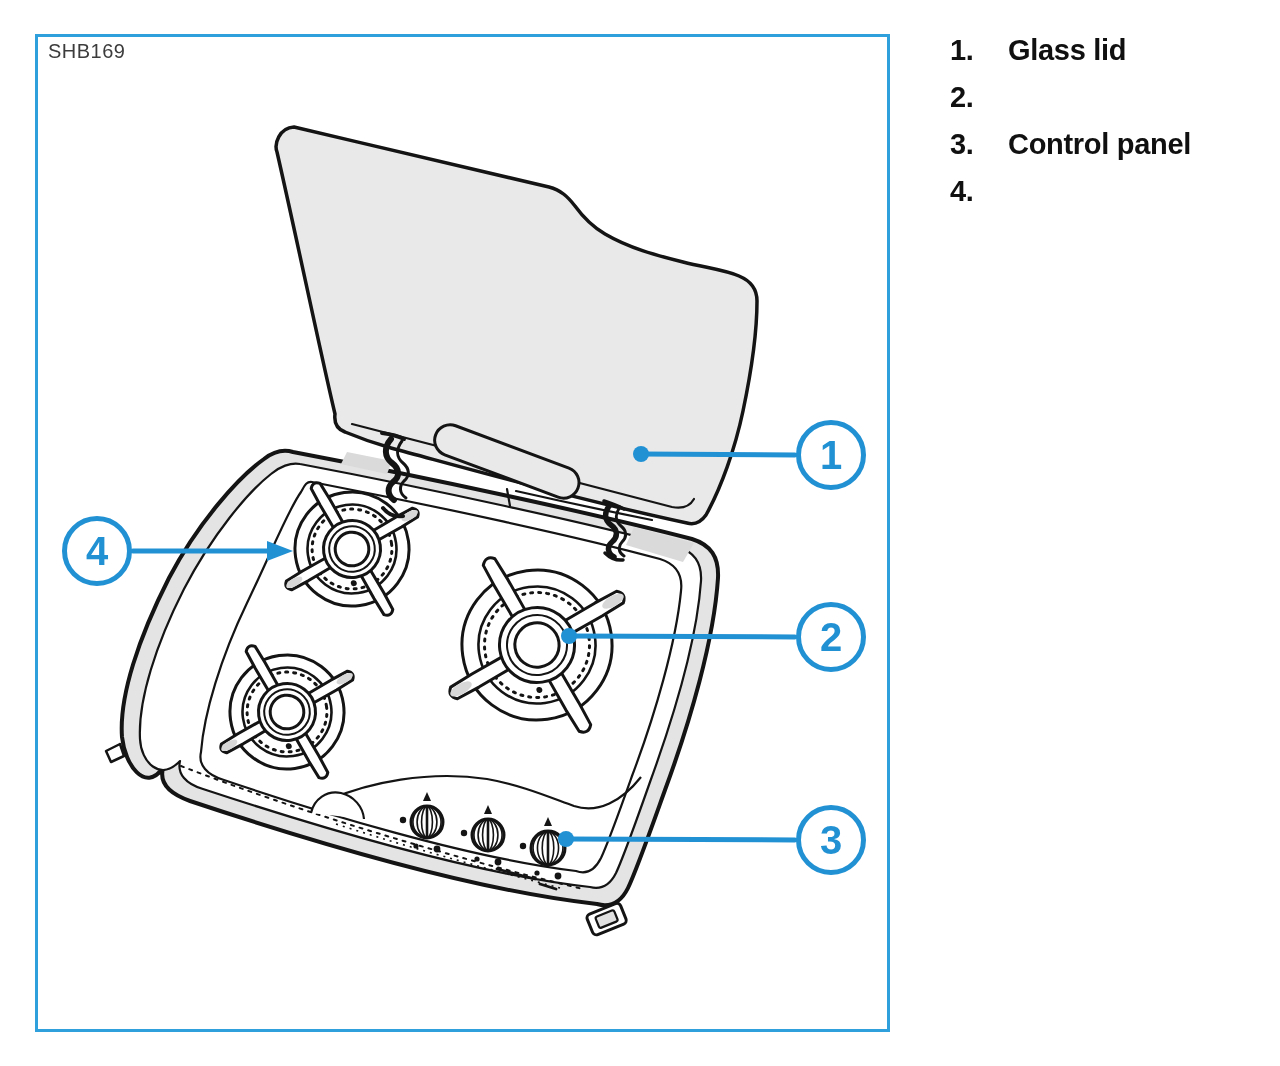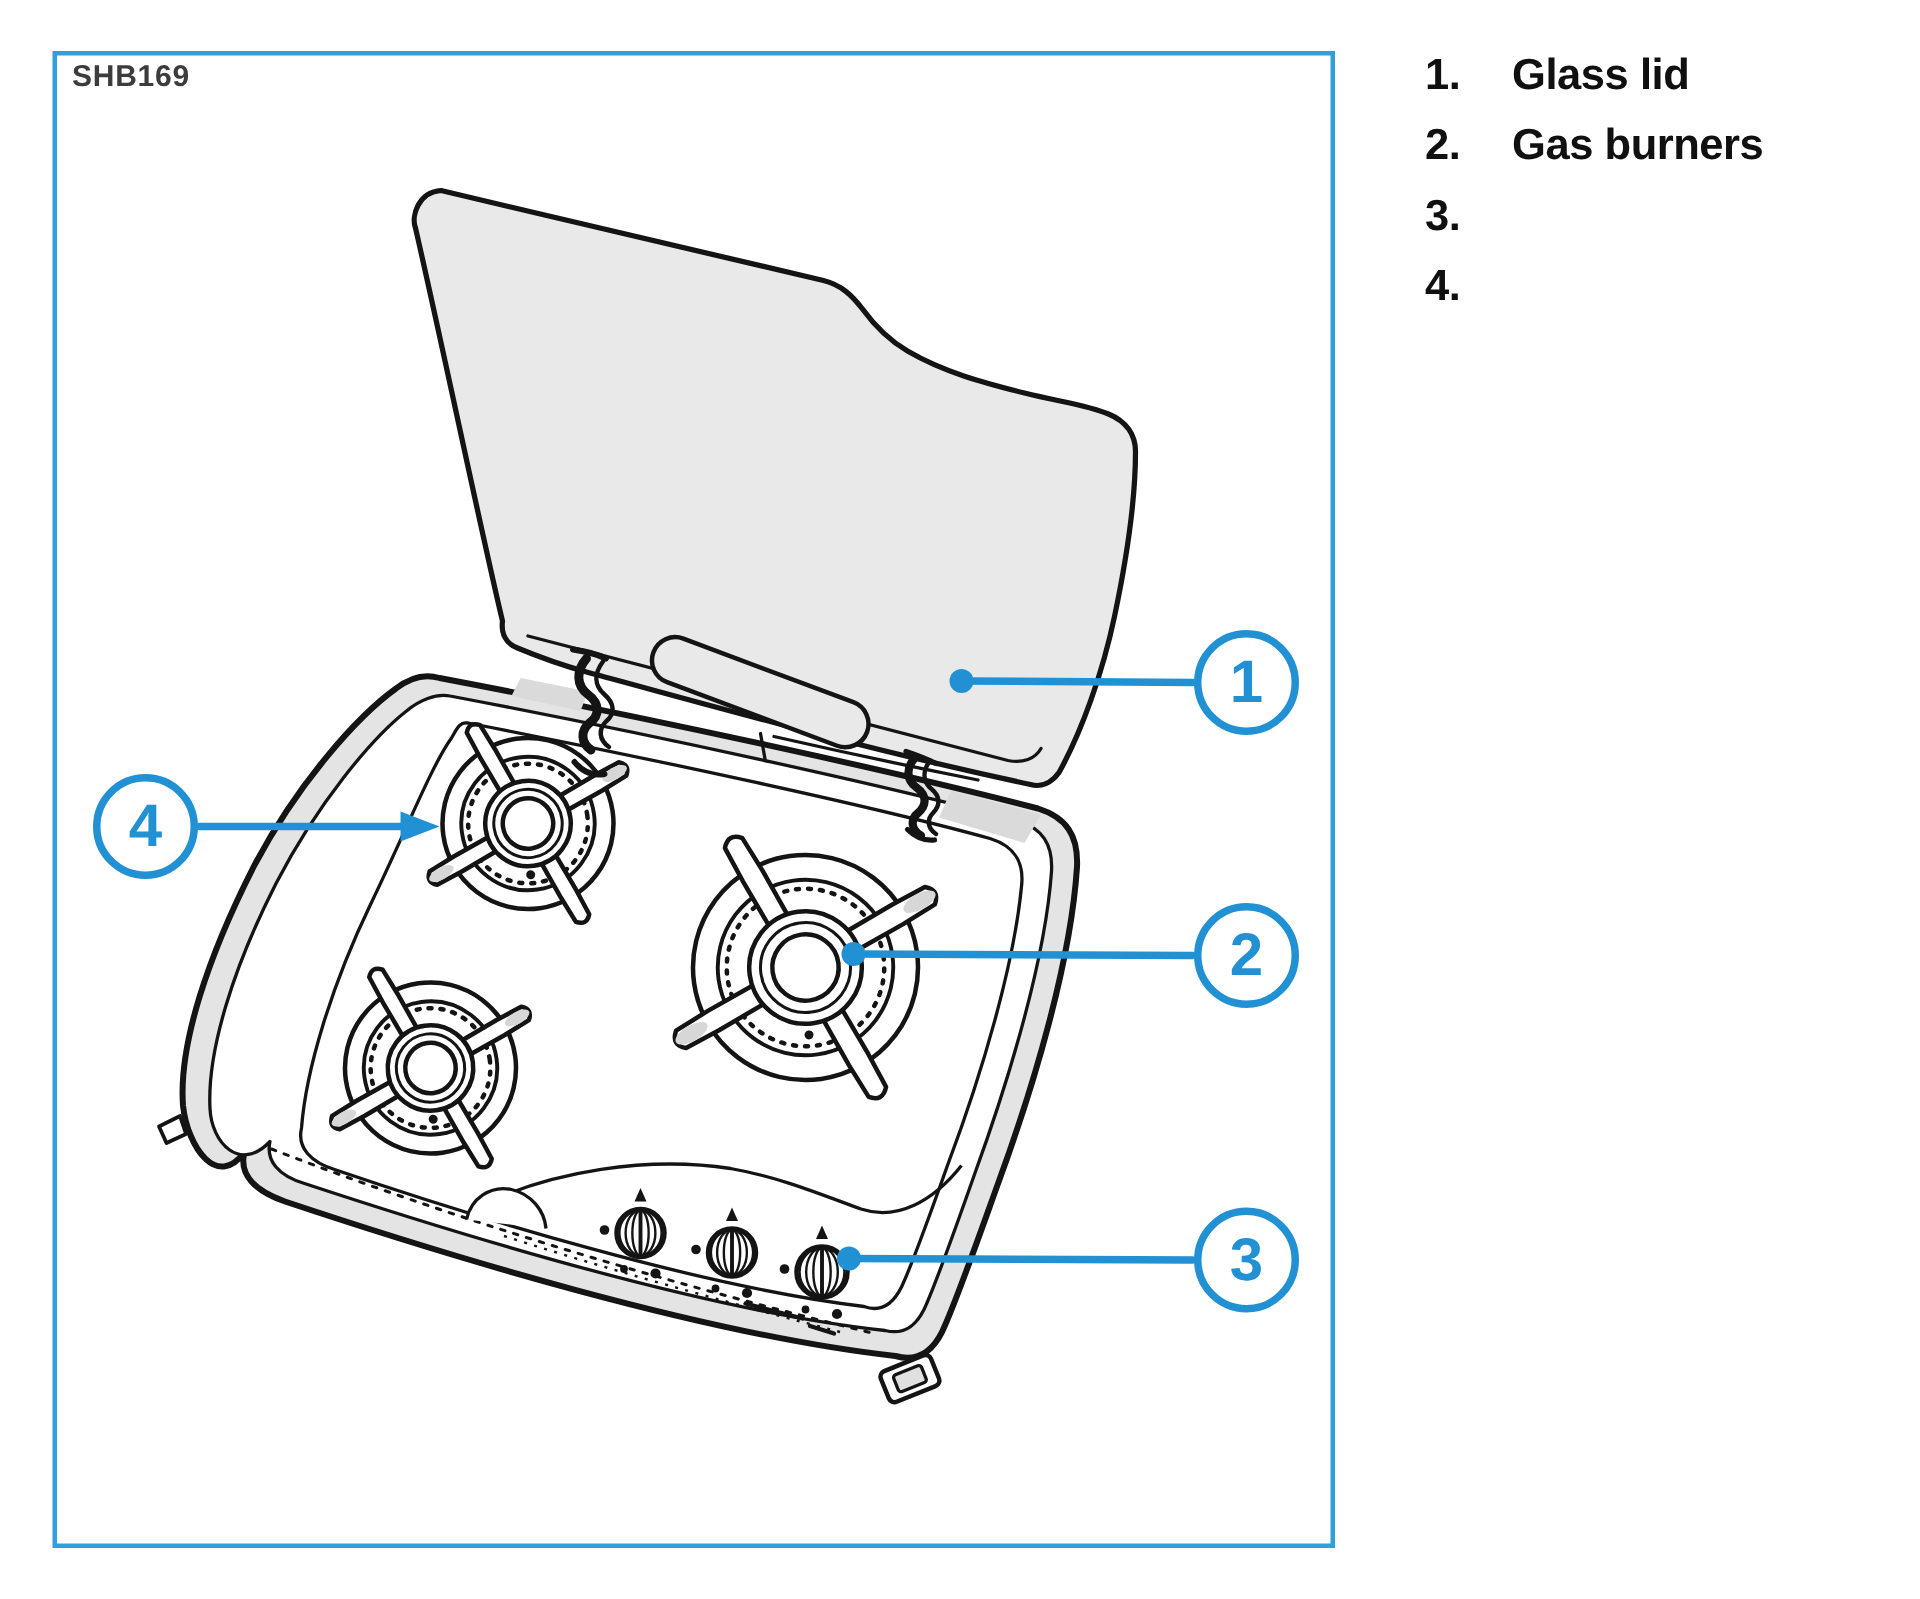--- a/index.html
+++ b/index.html
@@ -7,21 +7,20 @@
     width:1280px;height:1066px;position:relative;background:#ffffff;
     font-family:"Liberation Sans",sans-serif;overflow:hidden;
   }
   .frame{
     position:absolute;left:35px;top:34px;width:855px;height:998px;
     border:3px solid #2FA0DC;background:#ffffff;box-sizing:border-box;
   }
   .figure-code{
     position:absolute;left:48px;top:40px;font-size:20px;color:#3c3c3c;
     letter-spacing:0.5px;
-    font-weight:bold;
   }
   .legend{position:absolute;left:950px;top:27px;}
   .legend-item{
     display:flex;height:47px;align-items:center;
     font-size:29px;font-weight:700;color:#101010;letter-spacing:-0.3px;
   }
   .legend-num{width:58px;}
   svg.drawing{position:absolute;left:0;top:0;}
   .co{
     position:absolute;width:70px;height:70px;box-sizing:border-box;
@@ -37,24 +36,24 @@
 
 <div class="figure-code">SHB169</div>
 
 <div class="legend">
   <div class="legend-item">
     <span class="legend-num">1.</span>
     <span class="legend-label">Glass lid</span>
   </div>
   <div class="legend-item">
     <span class="legend-num">2.</span>
-    <span class="legend-label">Gas burners</span>
   </div>
   <div class="legend-item">
     <span class="legend-num">3.</span>
+    <span class="legend-label">Control panel</span>
   </div>
   <div class="legend-item">
     <span class="legend-num">4.</span>
   </div>
 </div>
 
 <svg class="drawing" width="1280" height="1066" viewBox="0 0 1280 1066">
 
   <g stroke-linejoin="round" stroke-linecap="round">
     <path d="M293,452 C430,478 600,515 692,539 C711,545 719,557 718,578

